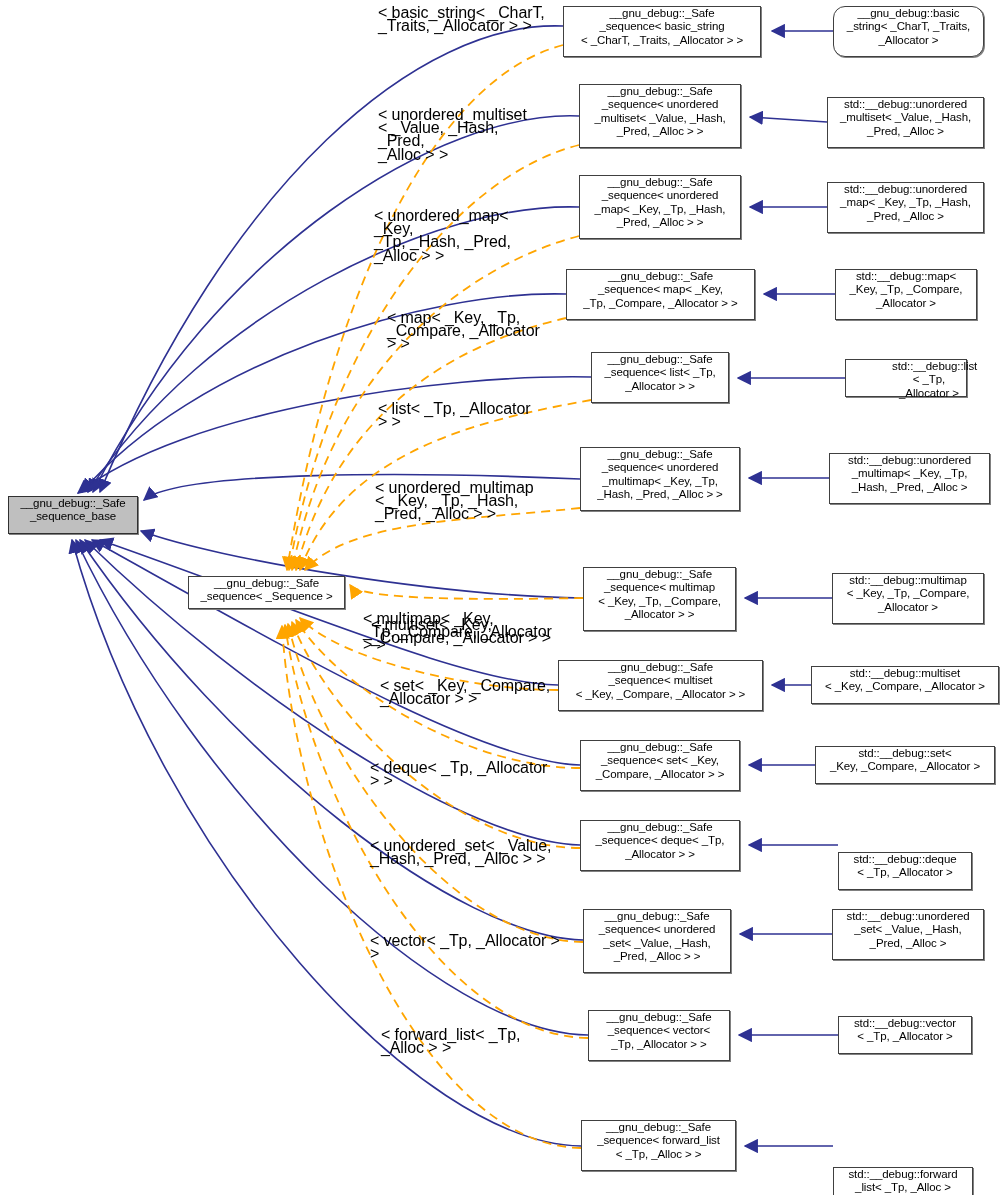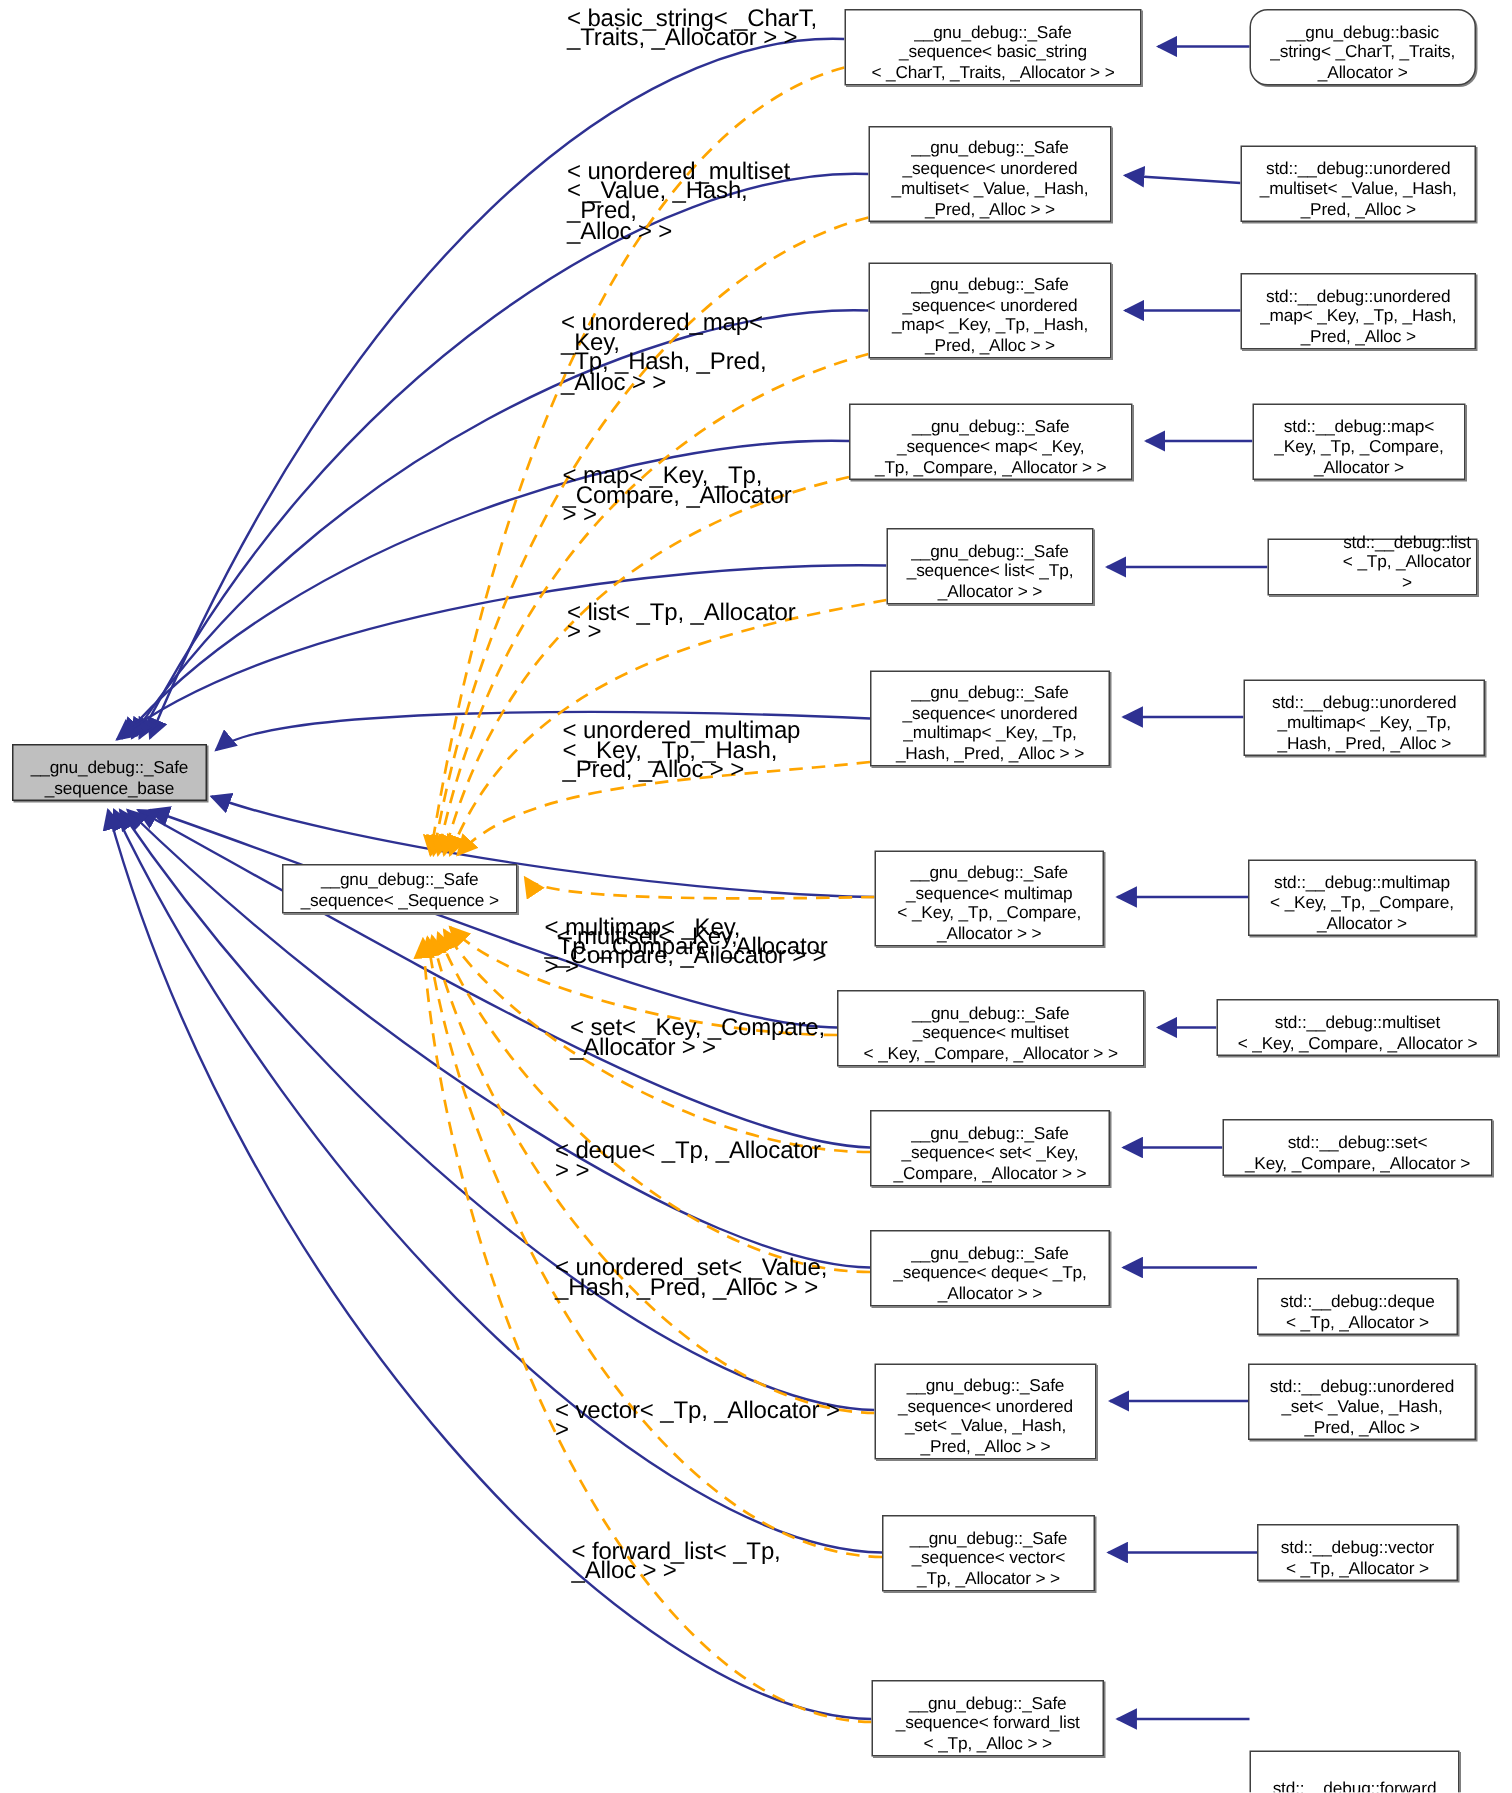--- a/index.html
+++ b/index.html
@@ -15,21 +15,21 @@
   .node{
     position:absolute;
     box-sizing:border-box;
     border:1px solid #404040;
     background:#ffffff;
     color:#000000;
     font-size:11.5px;
     line-height:13.4px;
     text-align:center;
     display:flex;
-    align-items:flex-end;
+    align-items:flex-start;
     justify-content:center;
     white-space:pre-line;
     letter-spacing:-0.1px;
     box-shadow:1px 1px 0 0 #808080;
     z-index:3;
   }
   .node.root{background:#bfbfbf;border-color:#303030;}
   .node .inner{padding:0 3px;width:100%;}
   .edgelabel{
     position:absolute;
@@ -169,21 +169,21 @@
 _Allocator &gt;</div></div>
       <div class="node" style="left: 827px; top: 97px; width: 157px; height: 51px;"><div class="inner">std::__debug::unordered
 _multiset&lt; _Value, _Hash,
 _Pred, _Alloc &gt;</div></div>
       <div class="node" style="left: 827px; top: 182px; width: 157px; height: 51px;"><div class="inner">std::__debug::unordered
 _map&lt; _Key, _Tp, _Hash,
 _Pred, _Alloc &gt;</div></div>
       <div class="node" style="left: 835px; top: 269px; width: 142px; height: 51px;"><div class="inner">std::__debug::map&lt;
 _Key, _Tp, _Compare,
 _Allocator &gt;</div></div>
-      <div class="node" style="left: 845px; top: 359px; width: 140px; height: 38px; padding-left: 46px;"><div class="inner">std::__debug::list
+      <div class="node" style="left: 845px; top: 359px; width: 122px; height: 38px; padding-left: 46px;"><div class="inner">std::__debug::list
 &lt; _Tp, _Allocator &gt;</div></div>
       <div class="node" style="left: 829px; top: 453px; width: 161px; height: 51px;"><div class="inner">std::__debug::unordered
 _multimap&lt; _Key, _Tp,
 _Hash, _Pred, _Alloc &gt;</div></div>
       <div class="node" style="left: 832px; top: 573px; width: 152px; height: 51px;"><div class="inner">std::__debug::multimap
 &lt; _Key, _Tp, _Compare,
 _Allocator &gt;</div></div>
       <div class="node" style="left: 811px; top: 666px; width: 188px; height: 38px;"><div class="inner">std::__debug::multiset
 &lt; _Key, _Compare, _Allocator &gt;</div></div>
       <div class="node" style="left: 815px; top: 746px; width: 180px; height: 38px;"><div class="inner">std::__debug::set&lt;
@@ -200,21 +200,21 @@
     </div>
   <div id="edge-labels">
       <div class="edgelabel" style="left: 378px; top: 6px; width: 170px;">&lt; basic_string&lt; _CharT,
 _Traits, _Allocator &gt; &gt;</div>
       <div class="edgelabel" style="left: 378px; top: 108px; width: 165px;">&lt; unordered_multiset
 &lt; _Value, _Hash, _Pred,
 _Alloc &gt; &gt;</div>
       <div class="edgelabel" style="left: 374px; top: 209px; width: 168px;">&lt; unordered_map&lt; _Key,
 _Tp, _Hash, _Pred,
 _Alloc &gt; &gt;</div>
-      <div class="edgelabel" style="left: 375px; top: 311px; width: 160px;">&lt; map&lt; _Key, _Tp,
+      <div class="edgelabel" style="left: 387px; top: 311px; width: 160px;">&lt; map&lt; _Key, _Tp,
 _Compare, _Allocator &gt; &gt;</div>
       <div class="edgelabel" style="left: 378px; top: 402px; width: 160px;">&lt; list&lt; _Tp, _Allocator &gt; &gt;</div>
       <div class="edgelabel" style="left: 375px; top: 481px; width: 165px;">&lt; unordered_multimap
 &lt; _Key, _Tp, _Hash,
 _Pred, _Alloc &gt; &gt;</div>
       <div class="edgelabel" style="left: 363px; top: 584px; width: 200px; margin-top: 28px;">&lt; multimap&lt; _Key,
 _Tp, _Compare, _Allocator &gt; &gt;</div>
       <div class="edgelabel" style="left: 371px; top: 618px; width: 180px;">&lt; multiset&lt; _Key,
 _Compare, _Allocator &gt; &gt;</div>
       <div class="edgelabel" style="left: 380px; top: 679px; width: 180px;">&lt; set&lt; _Key, _Compare,

